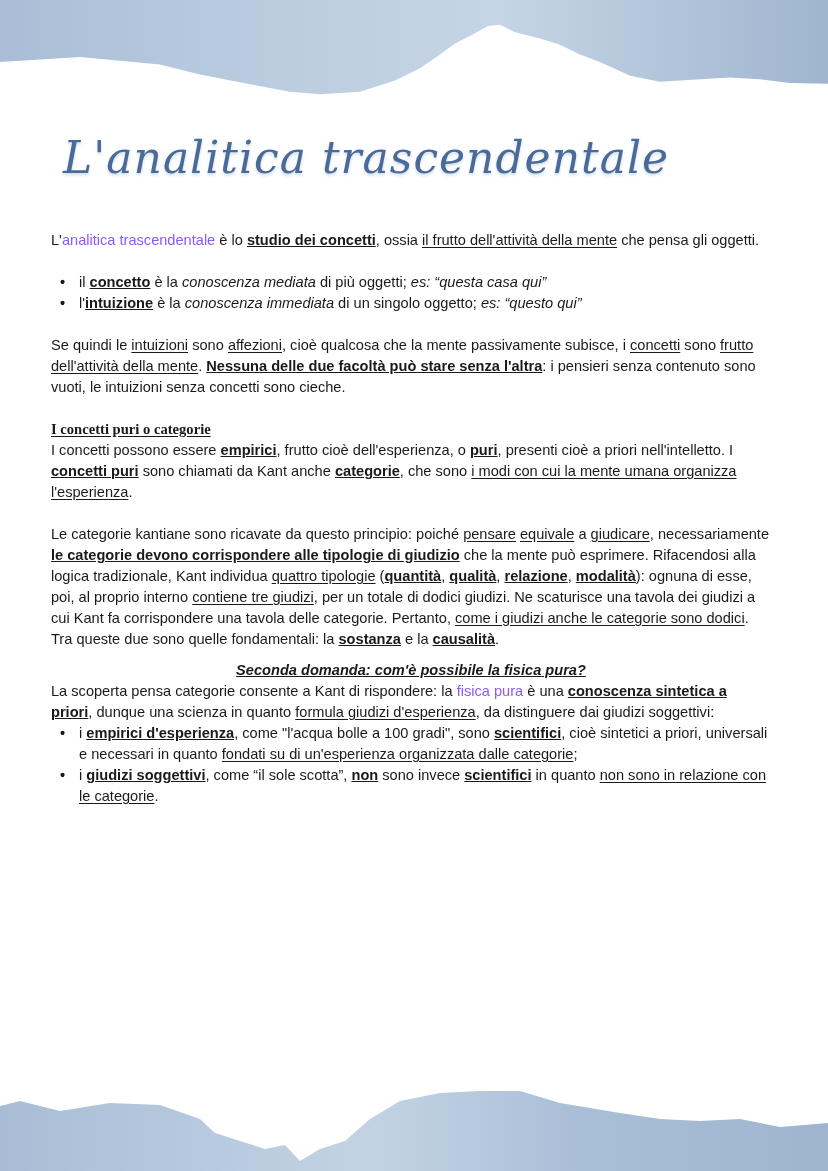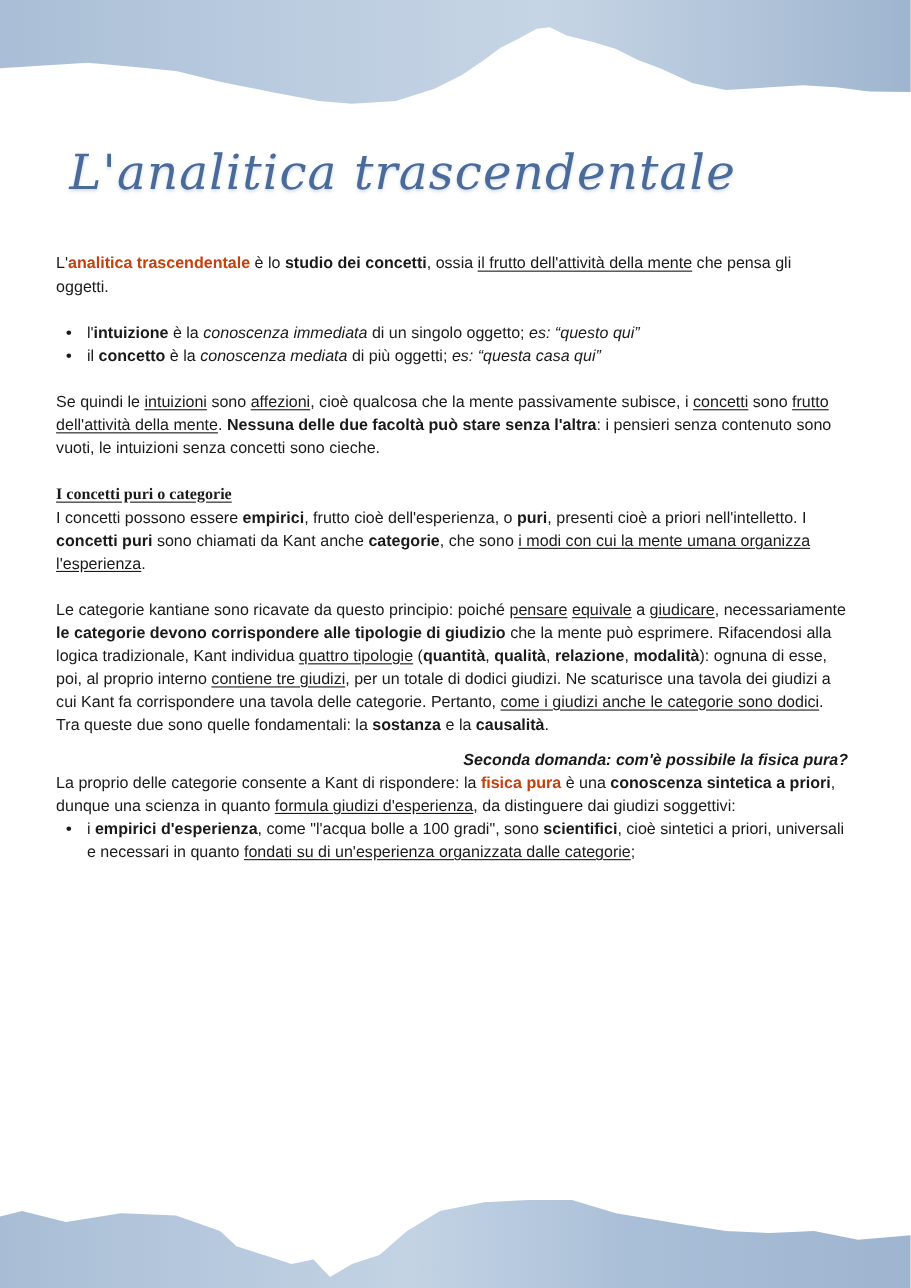--- a/index.html
+++ b/index.html
@@ -12,25 +12,25 @@
            font-family: "DejaVu Serif", serif; font-style: italic; font-size: 44px;
            color: #4a6a9a; letter-spacing: 1px; font-weight: normal;
            text-shadow: 0 2px 3px rgba(120,150,190,0.35); }
   .content { position: absolute; top: 230px; left: 51px; width: 720px;
              font-size: 14.6px; line-height: 21px; }
   p { margin: 0; }
   .gap { height: 21px; }
   ul { margin: 0; padding-left: 28px; list-style: none; }
   ul li { position: relative; }
   ul li::before { content: "•"; position: absolute; left: -19px; font-weight: bold; }
-  .b { font-weight: bold; }
+  .b { font-weight: bold; text-decoration: underline; }
   .i { font-style: italic; }
   .u { text-decoration: underline; text-underline-offset: 2px; }
-  .acc { color: #c2410c; font-weight: bold; }
-  .center { text-align: right; }
+  .acc { color: #8b5cf6; font-weight: normal; }
+  .center { text-align: center; }
   .heading { font-weight: bold; text-decoration: underline; text-underline-offset: 2px; font-family: Liberation Serif, serif; }
 </style>
 </head>
 <body>
 
 <svg class="wc-top" viewBox="0 0 828 110" preserveAspectRatio="none">
   <defs>
     <linearGradient id="gt" x1="0" y1="0" x2="1" y2="0">
       <stop offset="0" stop-color="#a9bed6"></stop>
         <stop offset="0.35" stop-color="#bccde0"></stop>
@@ -40,37 +40,38 @@
   </defs>
   <path d="M0,0 H828 V135 L828,135 L790,134 L760,128 L730,125 L700,128 L660,132 L630,122 L600,100 L580,88 L560,72 L540,62 L515,52 L500,40 L488,42 L470,58 L455,70 L440,88 L420,110 L395,130 L360,148 L320,152 L290,148 L250,136 L200,120 L160,104 L120,98 L80,92 L40,96 L0,100 Z" transform="scale(1,0.62)" fill="url(#gt)"></path>
 </svg>
 
 <div class="title">L'analitica trascendentale</div>
 
 <div class="content">
   <p><span> L'</span><span class="acc">analitica trascendentale</span><span> è lo </span><span class="b">studio dei concetti</span><span>, ossia </span><span class="u">il frutto dell'attività della mente</span><span> che pensa gli oggetti.</span></p>
   <div class="gap"></div>
   <ul>
+      <li><span>il </span><span class="b">concetto</span><span> è la </span><span class="i">conoscenza mediata</span><span> di più oggetti; </span><span class="i">es: “questa casa qui”</span></li>
       <li><span>l'</span><span class="b">intuizione</span><span> è la </span><span class="i">conoscenza immediata</span><span> di un singolo oggetto; </span><span class="i">es: “questo qui”</span></li>
-      <li><span>il </span><span class="b">concetto</span><span> è la </span><span class="i">conoscenza mediata</span><span> di più oggetti; </span><span class="i">es: “questa casa qui”</span></li>
     </ul>
   <div class="gap"></div>
   <p><span>Se quindi le </span><span class="u">intuizioni</span><span> sono </span><span class="u">affezioni</span><span>, cioè qualcosa che la mente passivamente subisce, i </span><span class="u">concetti</span><span> sono </span><span class="u">frutto dell'attività della mente</span><span>. </span><span class="b">Nessuna delle due facoltà può stare senza l'altra</span><span>: i pensieri senza contenuto sono vuoti, le intuizioni senza concetti sono cieche.</span></p>
   <div class="gap"></div>
   <p class="heading">I concetti puri o categorie</p>
   <p><span>I concetti possono essere </span><span class="b">empirici</span><span>, frutto cioè dell'esperienza, o </span><span class="b">puri</span><span>, presenti cioè a priori nell'intelletto. I </span><span class="b">concetti puri</span><span> sono chiamati da Kant anche </span><span class="b">categorie</span><span>, che sono </span><span class="u">i modi con cui la mente umana organizza l'esperienza</span><span>.</span></p>
   <div class="gap"></div>
   <p><span>Le categorie kantiane sono ricavate da questo principio: poiché </span><span class="u">pensare</span><span> </span><span class="u">equivale</span><span> a </span><span class="u">giudicare</span><span>, necessariamente </span><span class="b">le categorie devono corrispondere alle tipologie di giudizio</span><span> che la mente può esprimere. Rifacendosi alla logica tradizionale, Kant individua </span><span class="u">quattro tipologie</span><span> (</span><span class="b">quantità</span><span>, </span><span class="b">qualità</span><span>, </span><span class="b">relazione</span><span>, </span><span class="b">modalità</span><span>): ognuna di esse, poi, al proprio interno </span><span class="u">contiene tre giudizi</span><span>, per un totale di dodici giudizi. Ne scaturisce una tavola dei giudizi a cui Kant fa corrispondere una tavola delle categorie. Pertanto, </span><span class="u">come i giudizi anche le categorie sono dodici</span><span>. Tra queste due sono quelle fondamentali: la </span><span class="b">sostanza</span><span> e la </span><span class="b">causalità</span><span>.</span></p>
   <ul>
     </ul>
   <div style="height:10px"></div>
   <p class="center b i">Seconda domanda: com'è possibile la fisica pura?</p>
-  <p><span>La proprio delle categorie consente a Kant di rispondere: la </span><span class="acc">fisica pura</span><span> è una </span><span class="b">conoscenza sintetica a priori</span><span>, dunque una scienza in quanto </span><span class="u">formula giudizi d'esperienza</span><span>, da distinguere dai giudizi soggettivi:</span></p>
+  <p><span>La scoperta pensa categorie consente a Kant di rispondere: la </span><span class="acc">fisica pura</span><span> è una </span><span class="b">conoscenza sintetica a priori</span><span>, dunque una scienza in quanto </span><span class="u">formula giudizi d'esperienza</span><span>, da distinguere dai giudizi soggettivi:</span></p>
   <ul>
       <li><span>i </span><span class="b">empirici d'esperienza</span><span>, come "l'acqua bolle a 100 gradi", sono </span><span class="b">scientifici</span><span>, cioè sintetici a priori, universali e necessari in quanto </span><span class="u">fondati su di un'esperienza organizzata dalle categorie</span><span>;</span></li>
+      <li><span>i </span><span class="b">giudizi soggettivi</span><span>, come “il sole scotta”, </span><span class="b">non</span><span> sono invece </span><span class="b">scientifici</span><span> in quanto </span><span class="u">non sono in relazione con le categorie</span><span>.</span></li>
     </ul>
 </div>
 
 <svg class="wc-bottom" viewBox="0 0 828 110" preserveAspectRatio="none">
   <defs>
     <linearGradient id="gb" x1="0" y1="0" x2="1" y2="0">
       <stop offset="0" stop-color="#a8bdd5"></stop>
         <stop offset="0.45" stop-color="#c3d3e4"></stop>
       <stop offset="0.7" stop-color="#a9bed7"></stop>
         <stop offset="1" stop-color="#9fb4ce"></stop>

